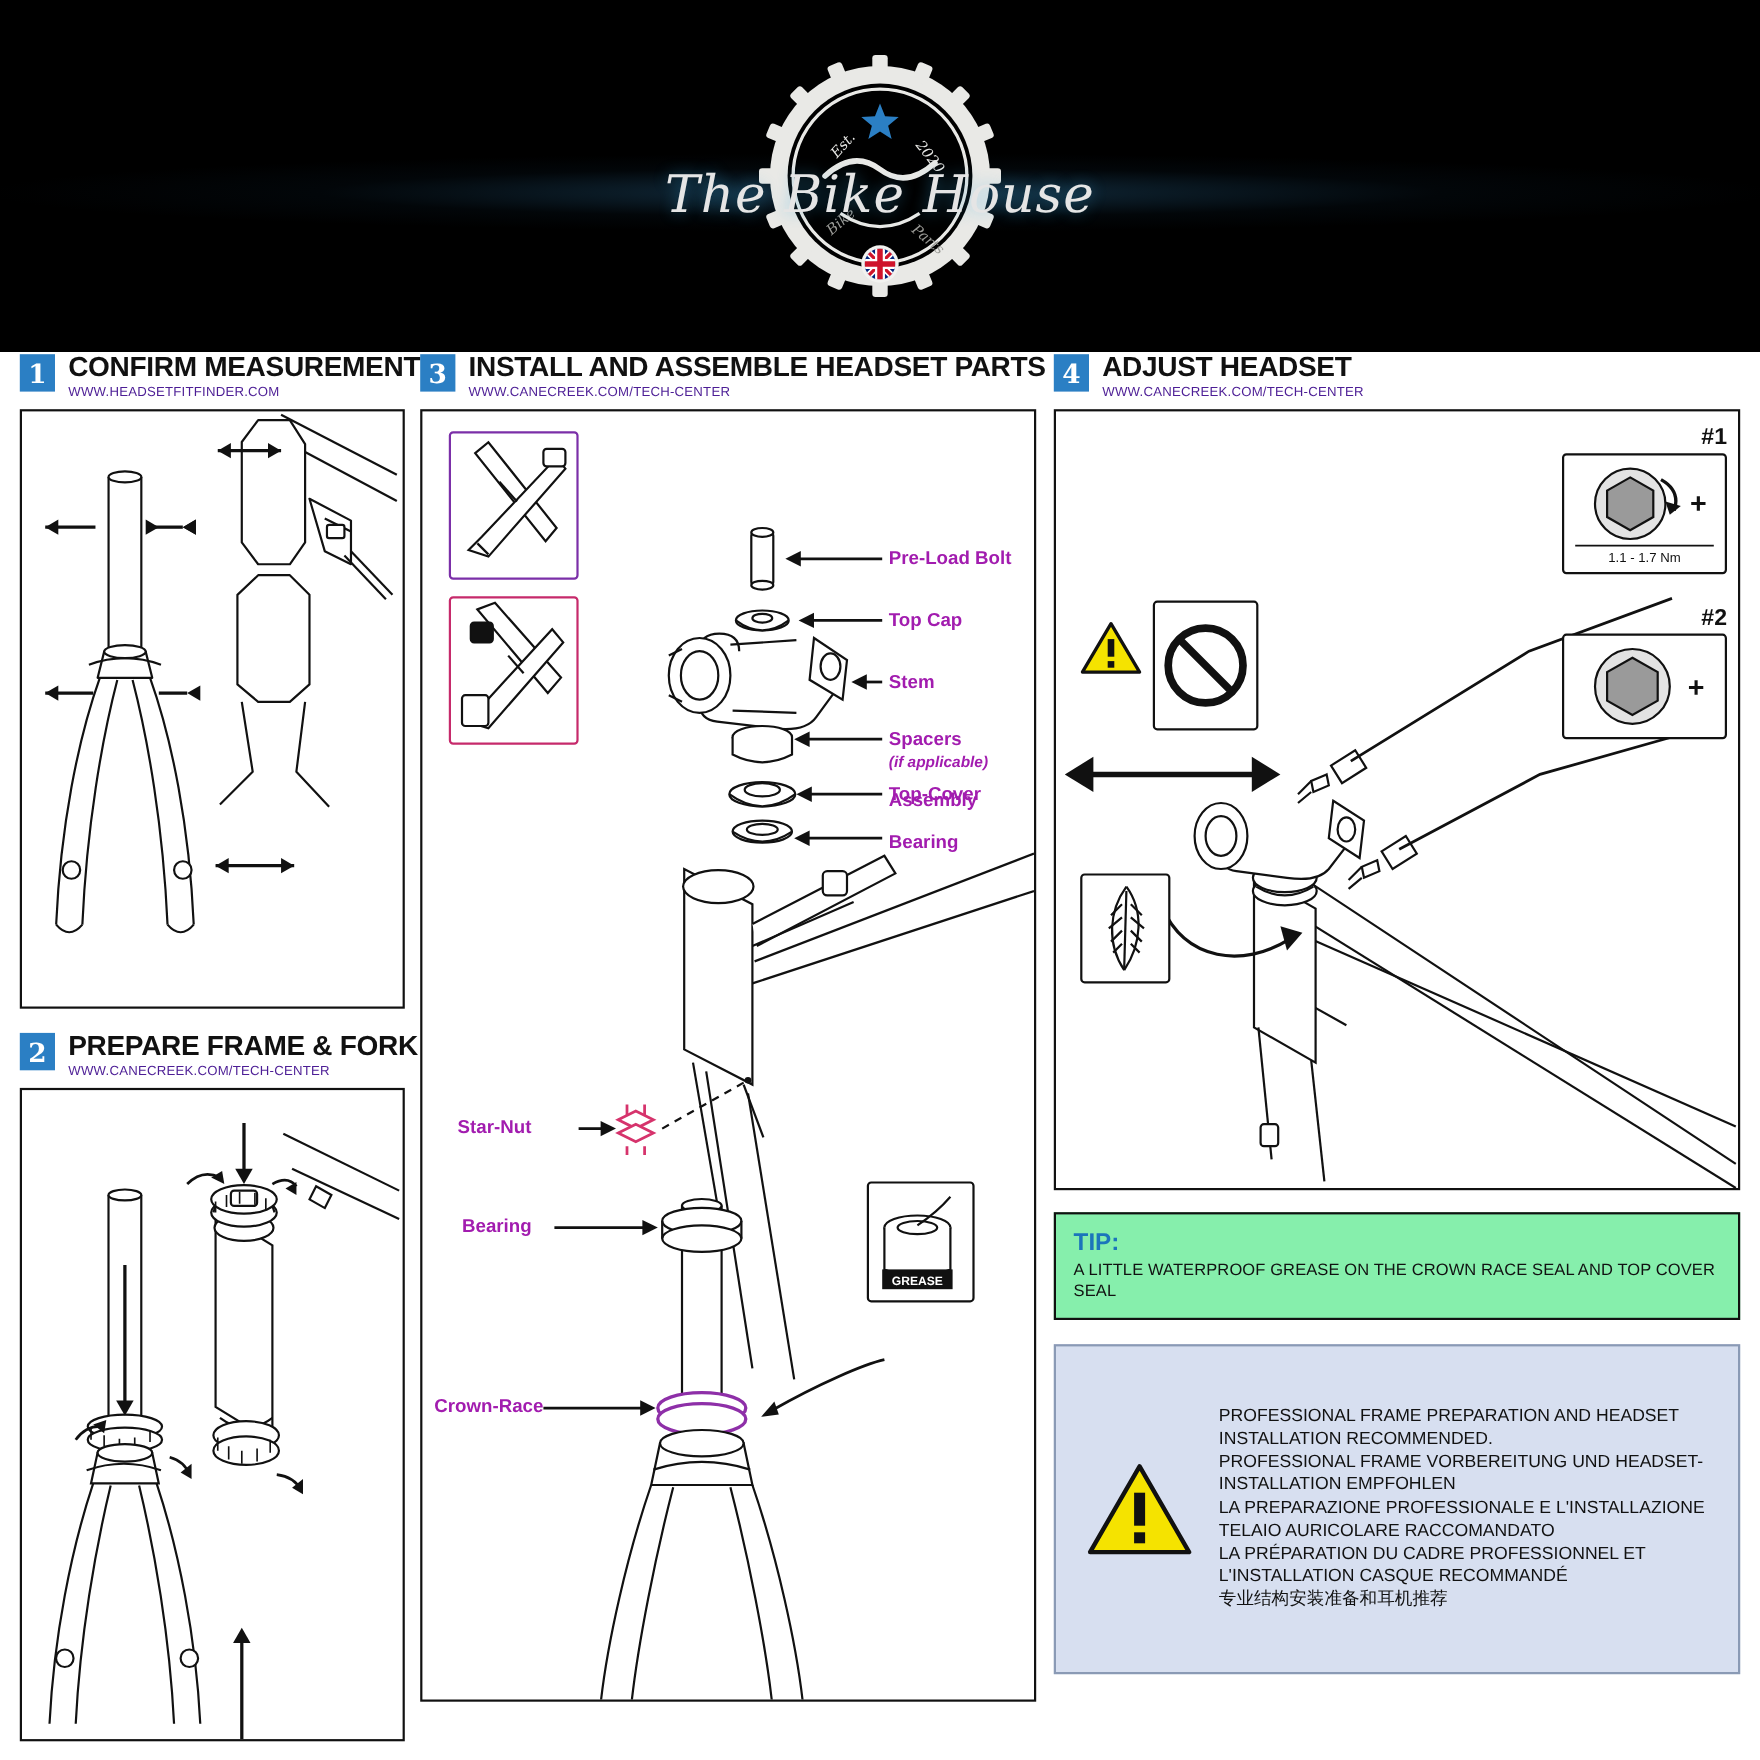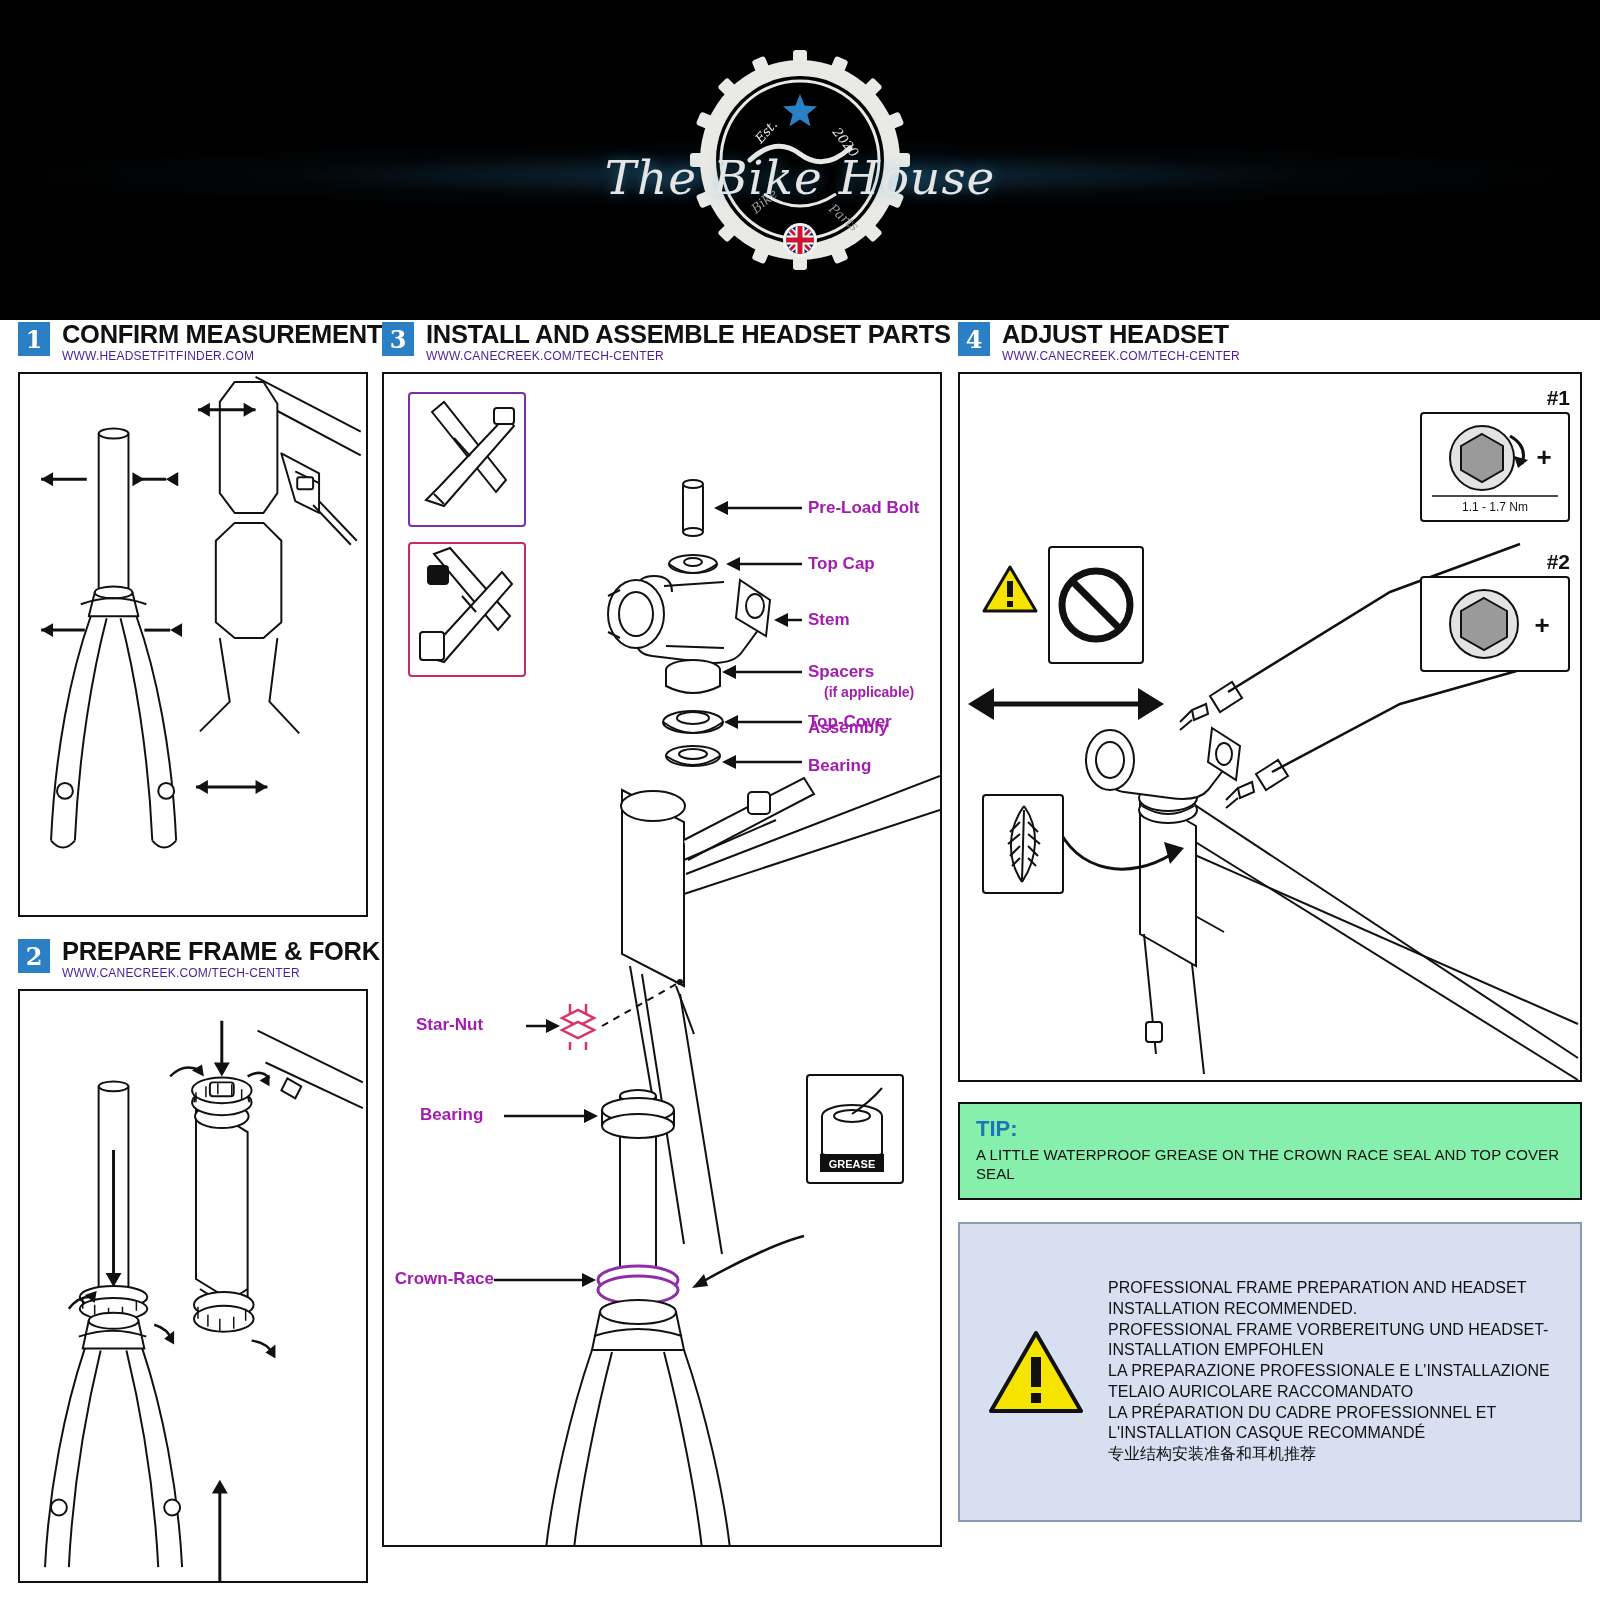--- a/index.html
+++ b/index.html
@@ -476,38 +476,38 @@
               <polygon points="214,742 200,735 200,749" fill="#111" stroke="none"></polygon>
             <path d="M110 906 L204 906"></path>
               <polygon points="212,906 198,899 198,913" fill="#111" stroke="none"></polygon>
           </g>
 
           <path d="M420 862 C402 866 360 884 318 908" stroke-width="2.5"></path>
           <polygon points="308,914 324,912 320,900" fill="#111" stroke="none"></polygon>
         </g>
       </svg>
 
-      <div class="boxed" style="left:422px; top:700px; width:98px; height:110px;">
+      <div class="boxed" style="left:404px; top:700px; width:98px; height:110px;">
         <svg width="94" height="106" viewBox="0 0 94 106" aria-hidden="true">
           <g fill="none" stroke="#111" stroke-width="2">
             <ellipse cx="44" cy="40" rx="30" ry="11" fill="#fff"></ellipse>
             <path d="M14 40 L14 78 q30 12 60 0 L74 40" fill="#fff"></path>
             <path d="M44 38 q18 -12 30 -26"></path>
             <ellipse cx="44" cy="40" rx="18" ry="6"></ellipse>
           </g>
           <rect x="12" y="78" width="64" height="18" fill="#111"></rect>
           <text x="44" y="92" fill="#fff" font-size="11" font-weight="bold" text-anchor="middle" font-family="Liberation Sans, sans-serif">GREASE</text>
         </svg>
       </div>
 
       <div class="lbl" style="left:424px; top:124px;">Pre-Load Bolt</div>
       <div class="lbl" style="left:424px; top:180px;">Top Cap</div>
       <div class="lbl" style="left:424px; top:236px;">Stem</div>
       <div class="lbl" style="left:424px; top:288px;">Spacers</div>
-      <div class="lbl small" style="left:440px; top:310px;">(if applicable)</div>
+      <div class="lbl small" style="left:424px; top:310px;font-style:italic;">(if applicable)</div>
       <div class="lbl" style="left:424px; top:338px;">Top-Cover</div>
       <div class="lbl" style="left:424px; top:344px;">Assembly</div>
       <div class="lbl" style="left:424px; top:382px;">Bearing</div>
       <div class="lbl" style="left:32px; top:641px;">Star-Nut</div>
       <div class="lbl" style="left:36px; top:731px;">Bearing</div>
       <div class="lbl" style="left:0px; top:895px; width:110px; text-align:right;">Crown-Race</div>
     </div>
   </div>
 
   <div class="col col-3">

